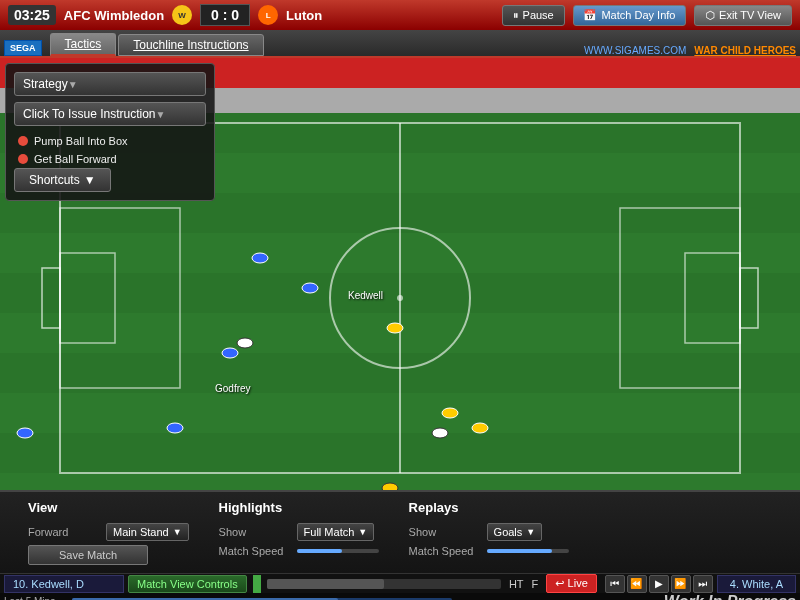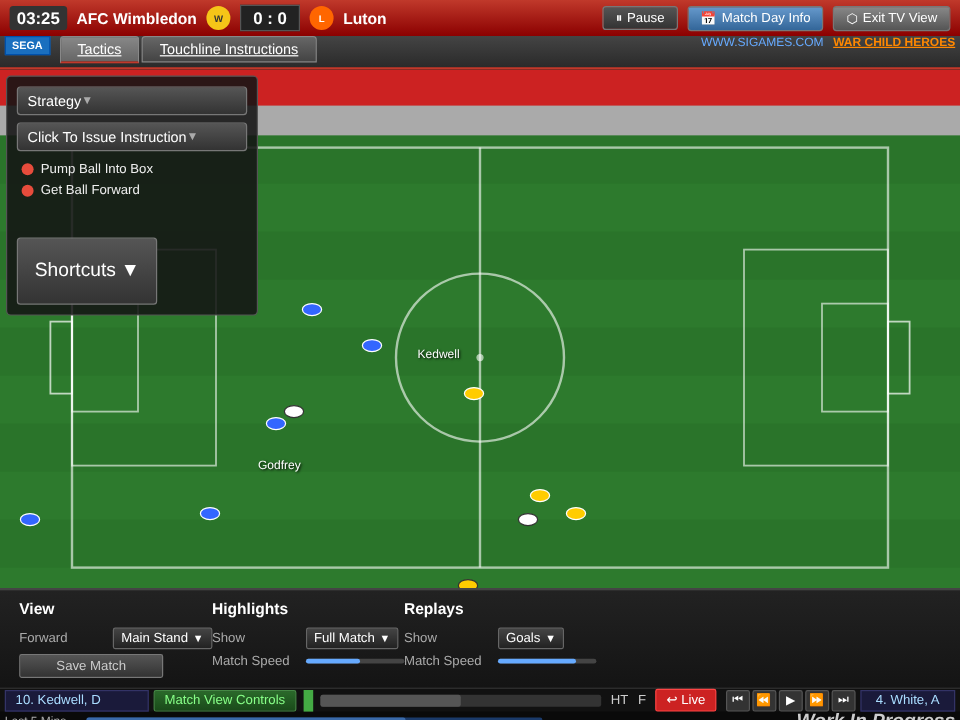--- a/index.html
+++ b/index.html
@@ -62,21 +62,21 @@
       display: flex; align-items: center; gap: 4px;
     }
     #matchday-btn { background: linear-gradient(to bottom, #6699cc, #336699); }
     #exit-btn { background: linear-gradient(to bottom, #888, #555); }
 
     
     #tabs-row {
       height: 28px;
       background: linear-gradient(to bottom, #444, #2a2a2a);
       display: flex;
-      align-items: flex-start;
+      align-items: flex-end;
       padding: 0 4px;
       gap: 2px;
       border-bottom: 2px solid #c0392b;
     }
     #sega-logo {
       background: #1a6fbf;
       color: #fff;
       font-weight: bold;
       font-size: 9px;
       padding: 2px 5px;
@@ -153,28 +153,27 @@
       font-size: 11px;
       color: #eee;
     }
     .red-dot {
       width: 10px; height: 10px;
       background: #e74c3c;
       border-radius: 50%;
       flex-shrink: 0;
     }
     #shortcuts-btn {
-      margin-top: 30px;
       background: linear-gradient(to bottom, #555, #333);
       border: 1px solid #777;
       color: #fff;
-      padding: 18px 14px;
+      padding: 4px 14px;
       border-radius: 3px;
       cursor: pointer;
-      font-size: 16px;
+      font-size: 12px;
       display: flex; align-items: center; gap: 4px;
     }
 
     
     .player-label {
       position: absolute;
       color: #fff;
       font-size: 10px;
       text-shadow: 1px 1px 2px #000;
       pointer-events: none;
@@ -184,21 +183,23 @@
     #bottom-controls {
       height: 100px;
       background: linear-gradient(to bottom, #222, #111);
       border-top: 2px solid #444;
       display: flex;
       flex-direction: column;
     }
     #controls-main {
       display: flex;
       padding: 8px 16px;
+      gap: 30px;
       flex: 1;
+      margin-left: 12px;
     }
     .ctrl-section { display: flex; flex-direction: column; gap: 4px; min-width: 160px; }
     .ctrl-title { font-size: 13px; font-weight: bold; color: #fff; margin-bottom: 4px; }
     .ctrl-row { display: flex; align-items: center; gap: 8px; font-size: 11px; color: #ccc; }
     .ctrl-label { min-width: 70px; color: #aaa; font-size: 11px; }
     .ctrl-select {
       background: linear-gradient(to bottom, #444, #222);
       border: 1px solid #666;
       color: #fff;
       padding: 2px 6px;

